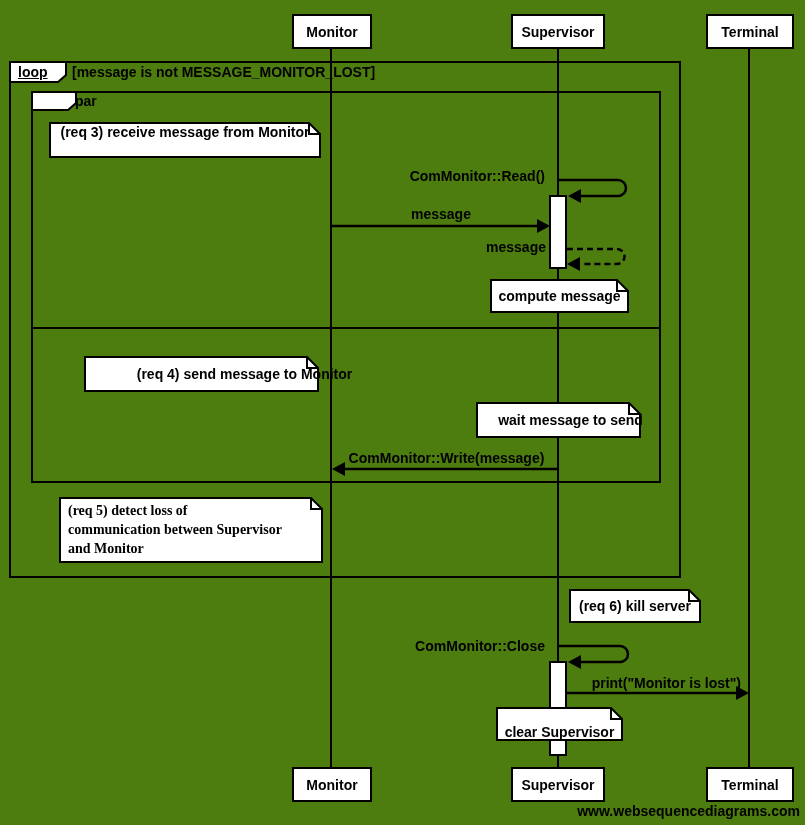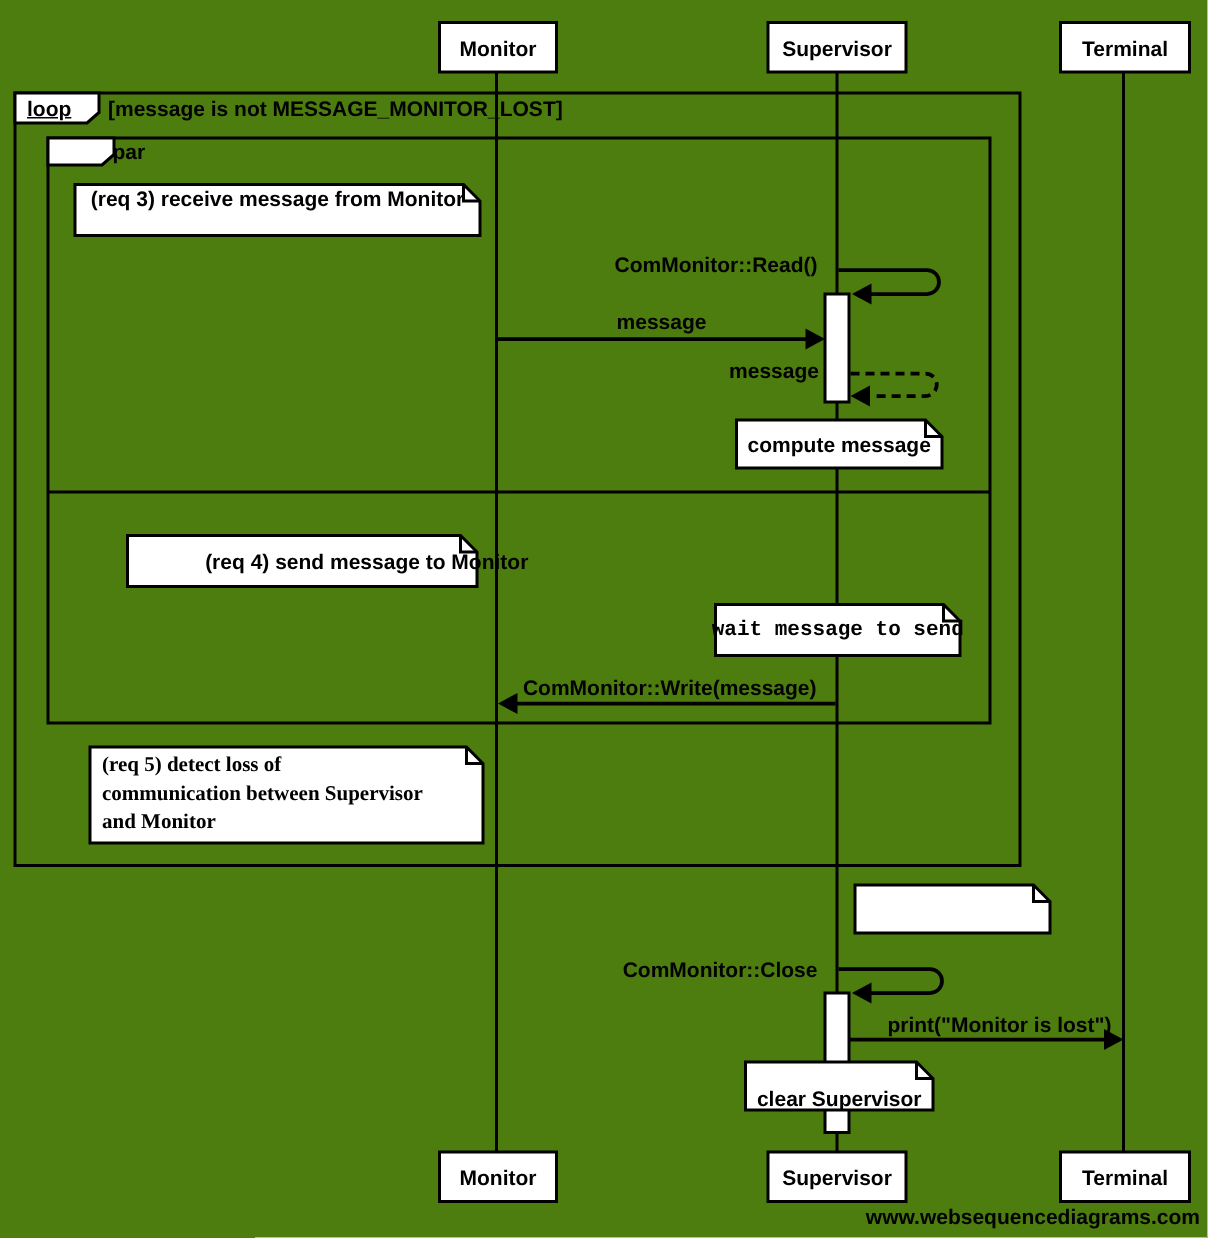--- a/index.html
+++ b/index.html
@@ -95,24 +95,25 @@
   <div class="t cent" style="left:512px;top:768px;width:92px;height:33px;">Supervisor</div>
   <div class="t cent" style="left:707px;top:768px;width:86px;height:33px;">Terminal</div>
 
   <div class="t" style="left:18px;top:63px;text-decoration:underline;">loop</div>
   <div class="t" style="left:72px;top:63px;">[message is not MESSAGE_MONITOR_LOST]</div>
   <div class="t" style="left:39px;top:92px;margin-left:36px;">par</div>
 
   <div class="t cent" style="left:50px;top:123px;width:270px;height:18px;">(req 3) receive message from Monitor</div>
   <div class="t cent" style="left:491px;top:280px;width:137px;height:32px;">compute message</div>
   <div class="t cent" style="left:85px;top:357px;width:233px;height:34px;margin-left:43px;">(req 4) send message to Monitor</div>
-  <div class="t cent" style="left:477px;top:403px;width:163px;height:34px;font-family:Liberation Mono, monospace;">wait message to send</div>
+  <div class="t cent" style="left:489px;top:403px;width:163px;height:34px;">wait message to send</div>
   <div class="t prewrap" style="left:68px;top:501px;width:250px;">(req 5) detect loss of
 communication between Supervisor
 and Monitor</div>
+  <div class="t cent" style="left:570px;top:590px;width:130px;height:32px;">(req 6) kill server</div>
   <div class="t cent" style="left:497px;top:708px;width:125px;height:48px;">clear Supervisor</div>
 
   <div class="t right" style="left:345px;top:167px;width:200px;">ComMonitor::Read()</div>
   <div class="t cent" style="left:332px;top:205px;width:218px;height:18px;">message</div>
   <div class="t right" style="left:346px;top:238px;width:200px;">message</div>
   <div class="t right" style="left:345px;top:637px;width:200px;">ComMonitor::Close</div>
   <div class="t cent" style="left:336px;top:449px;width:221px;height:18px;">ComMonitor::Write(message)</div>
   <div class="t right" style="left:541px;top:674px;width:200px;">print("Monitor is lost")</div>
 
   <div class="watermark" style="left:500px;top:803px;width:300px;">www.websequencediagrams.com</div>

